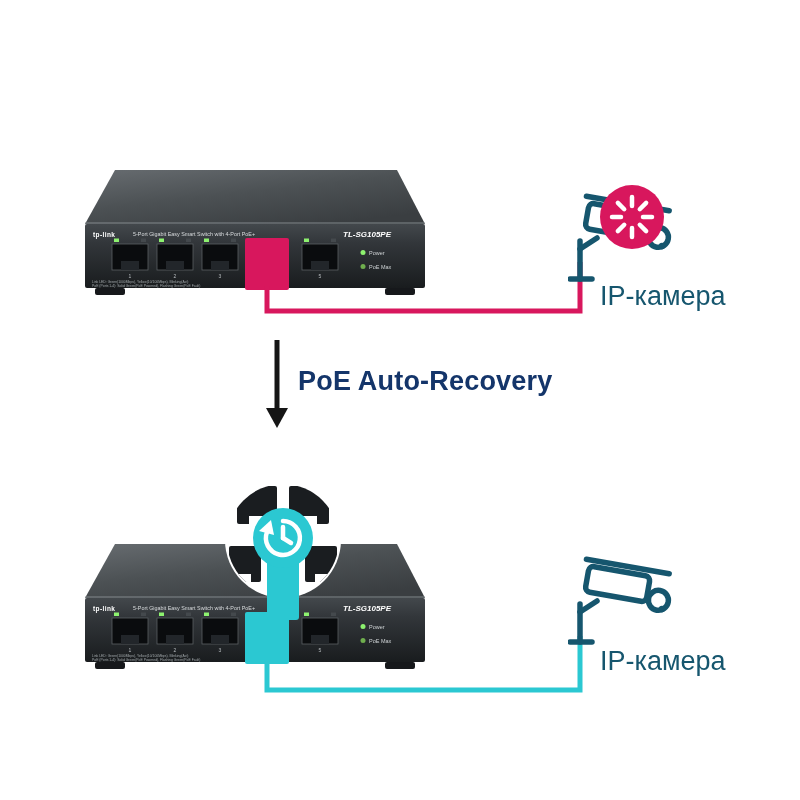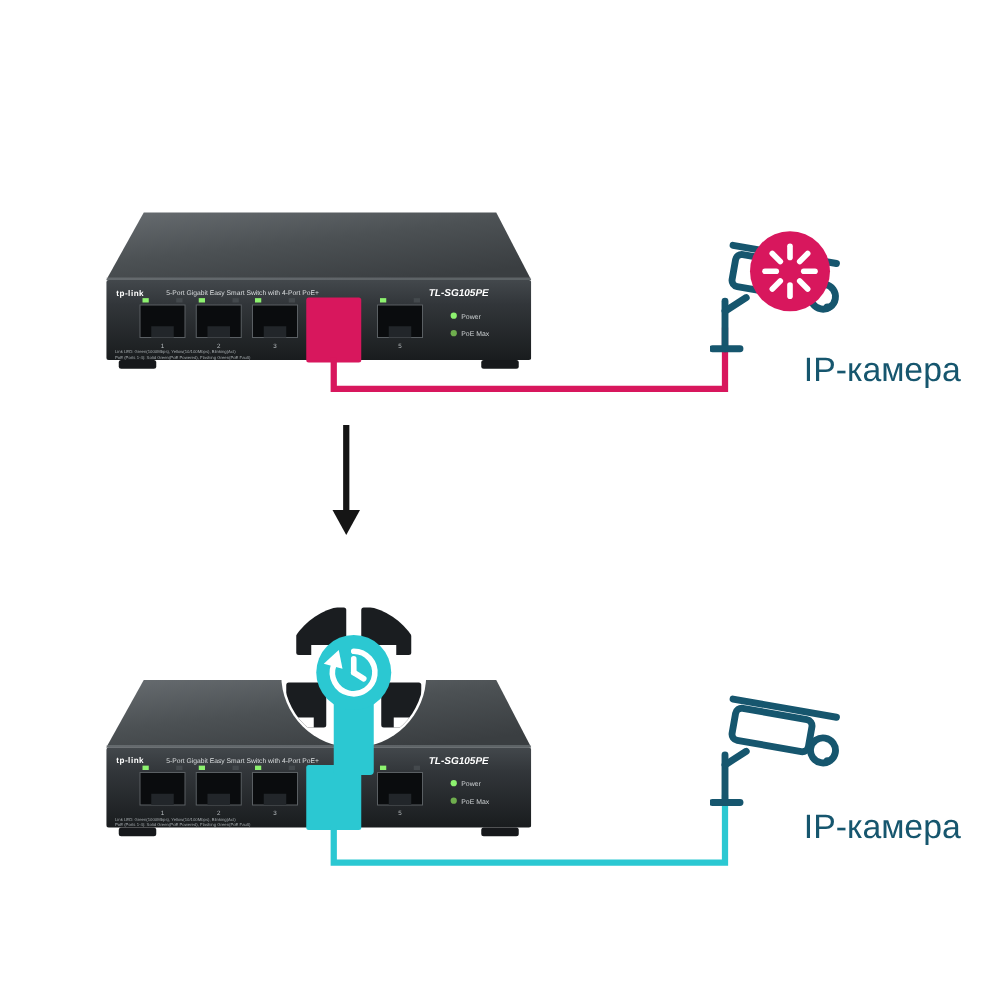--- a/index.html
+++ b/index.html
@@ -9,21 +9,21 @@
   }
   .stage{position:absolute;inset:0;}
   .abs{position:absolute;}
   .overlay{position:absolute;left:0;top:0;pointer-events:none;}
   .cable{fill:none;stroke-width:5;}
   .title{
     position:absolute;left:298px;top:366px;
     font-size:27px;font-weight:700;color:#14356a;letter-spacing:.2px;
   }
   .cam-label{
-    position:absolute;font-size:27px;font-weight:400;color:#16566e;margin-left:43px;
+    position:absolute;font-size:27px;font-weight:400;color:#16566e;
   }
   
   .sw-brand{font-family:"Liberation Sans",sans-serif;font-size:6.5px;font-weight:700;fill:#ffffff;letter-spacing:.4px;}
   .sw-hdr{font-family:"Liberation Sans",sans-serif;font-size:5.4px;fill:#d9dcde;}
   .sw-model{font-family:"Liberation Sans",sans-serif;font-size:8px;font-weight:700;fill:#ffffff;font-style:italic;}
   .sw-num{font-family:"Liberation Sans",sans-serif;font-size:5px;fill:#b7bcbf;text-anchor:middle;}
   .sw-led{font-family:"Liberation Sans",sans-serif;font-size:5.5px;fill:#cfd3d5;}
   .sw-fine{font-family:"Liberation Sans",sans-serif;font-size:3.4px;fill:#a2a8ab;}
 </style>
 </head>
@@ -159,20 +159,21 @@
     </svg>
   </div>
 
   <svg class="overlay" width="800" height="800" viewBox="0 0 800 800">
     <path class="cable" d="M267 286 V311 H580 V262" stroke="#d8175d"></path>
     <path class="cable" d="M267 660 V690 H580 V636" stroke="#2bc8d2"></path>
     <line x1="277" y1="340" x2="277" y2="411" stroke-width="5" stroke="#151515"></line>
     <polygon points="266,408 288,408 277,428" fill="#151515"></polygon>
   </svg>
 
+  <div class="title">PoE Auto-Recovery</div>
 
   <div class="abs" style="left:568px;top:183px;">
     <svg viewBox="0 0 130 110" width="130" height="110">
       <g stroke-width="5.5" fill="none" stroke-linecap="round" stroke-linejoin="round" stroke="#16566e">
         <path d="M12 58 V96"></path>
         <path d="M2 96 H24"></path>
         <path d="M12 66 L29 55"></path>
         <g transform="rotate(10 55 42)">
           <path d="M14 20 H98"></path>
           <rect x="18" y="26" width="62" height="26" rx="5"></rect>

